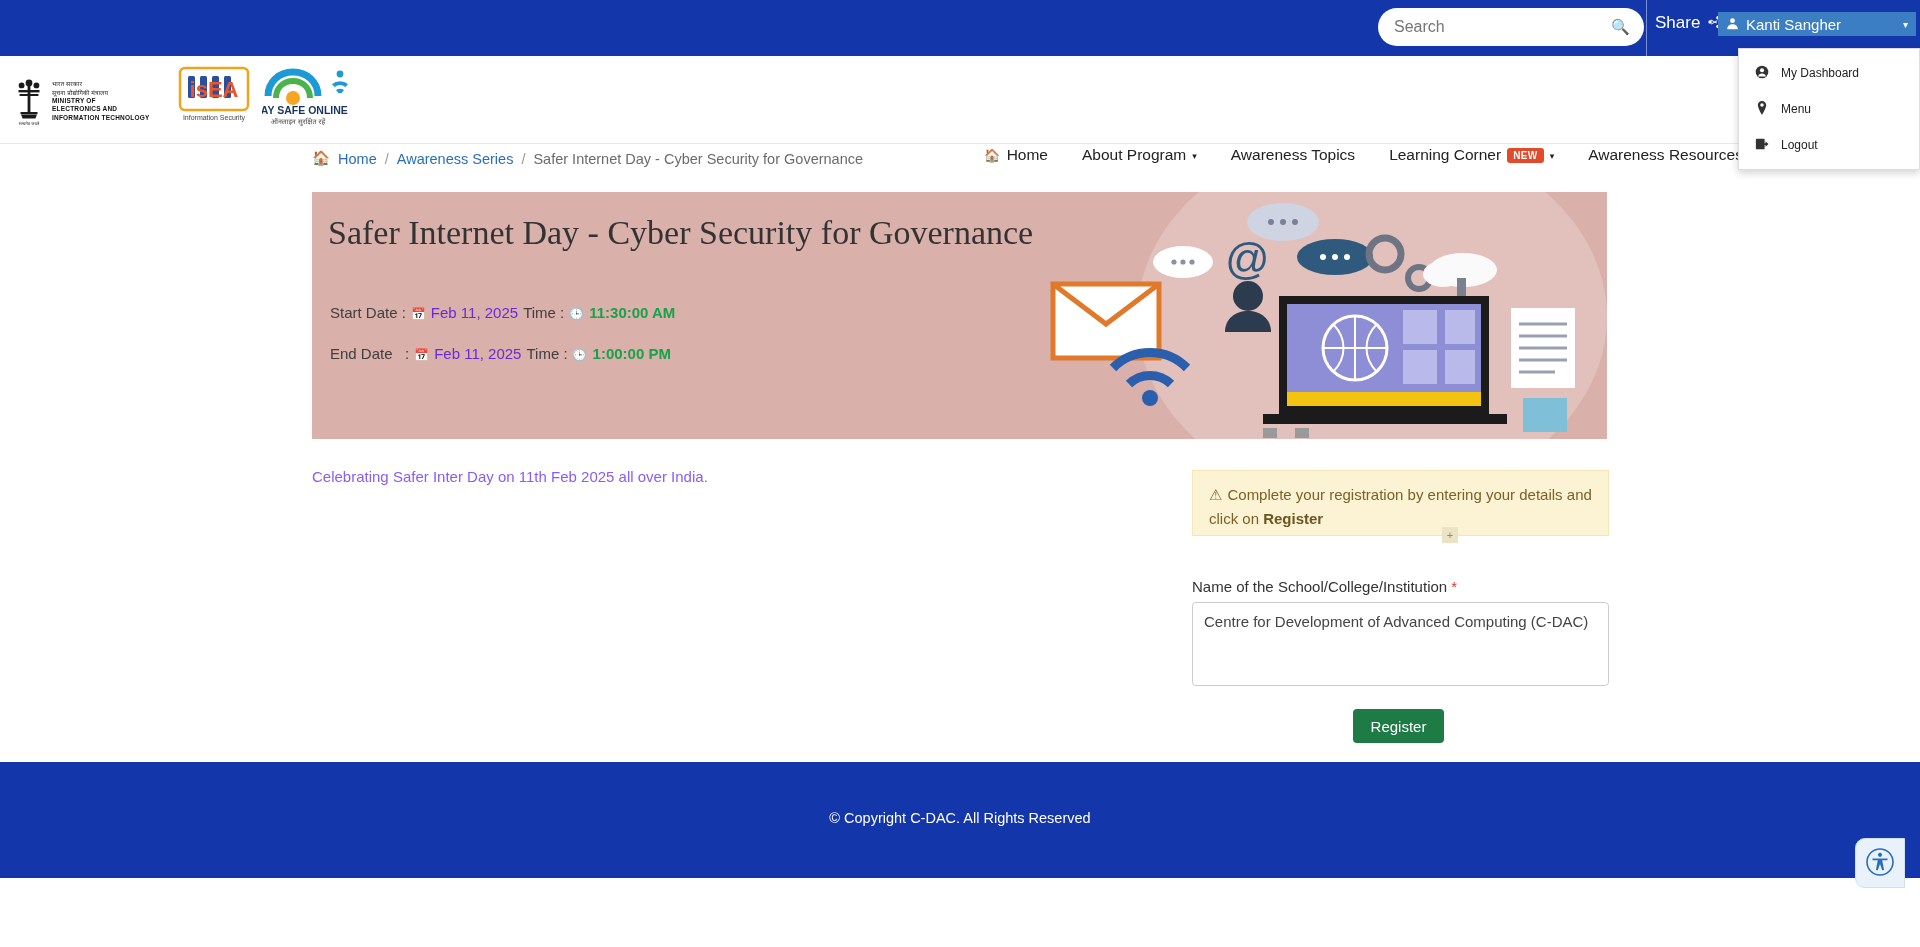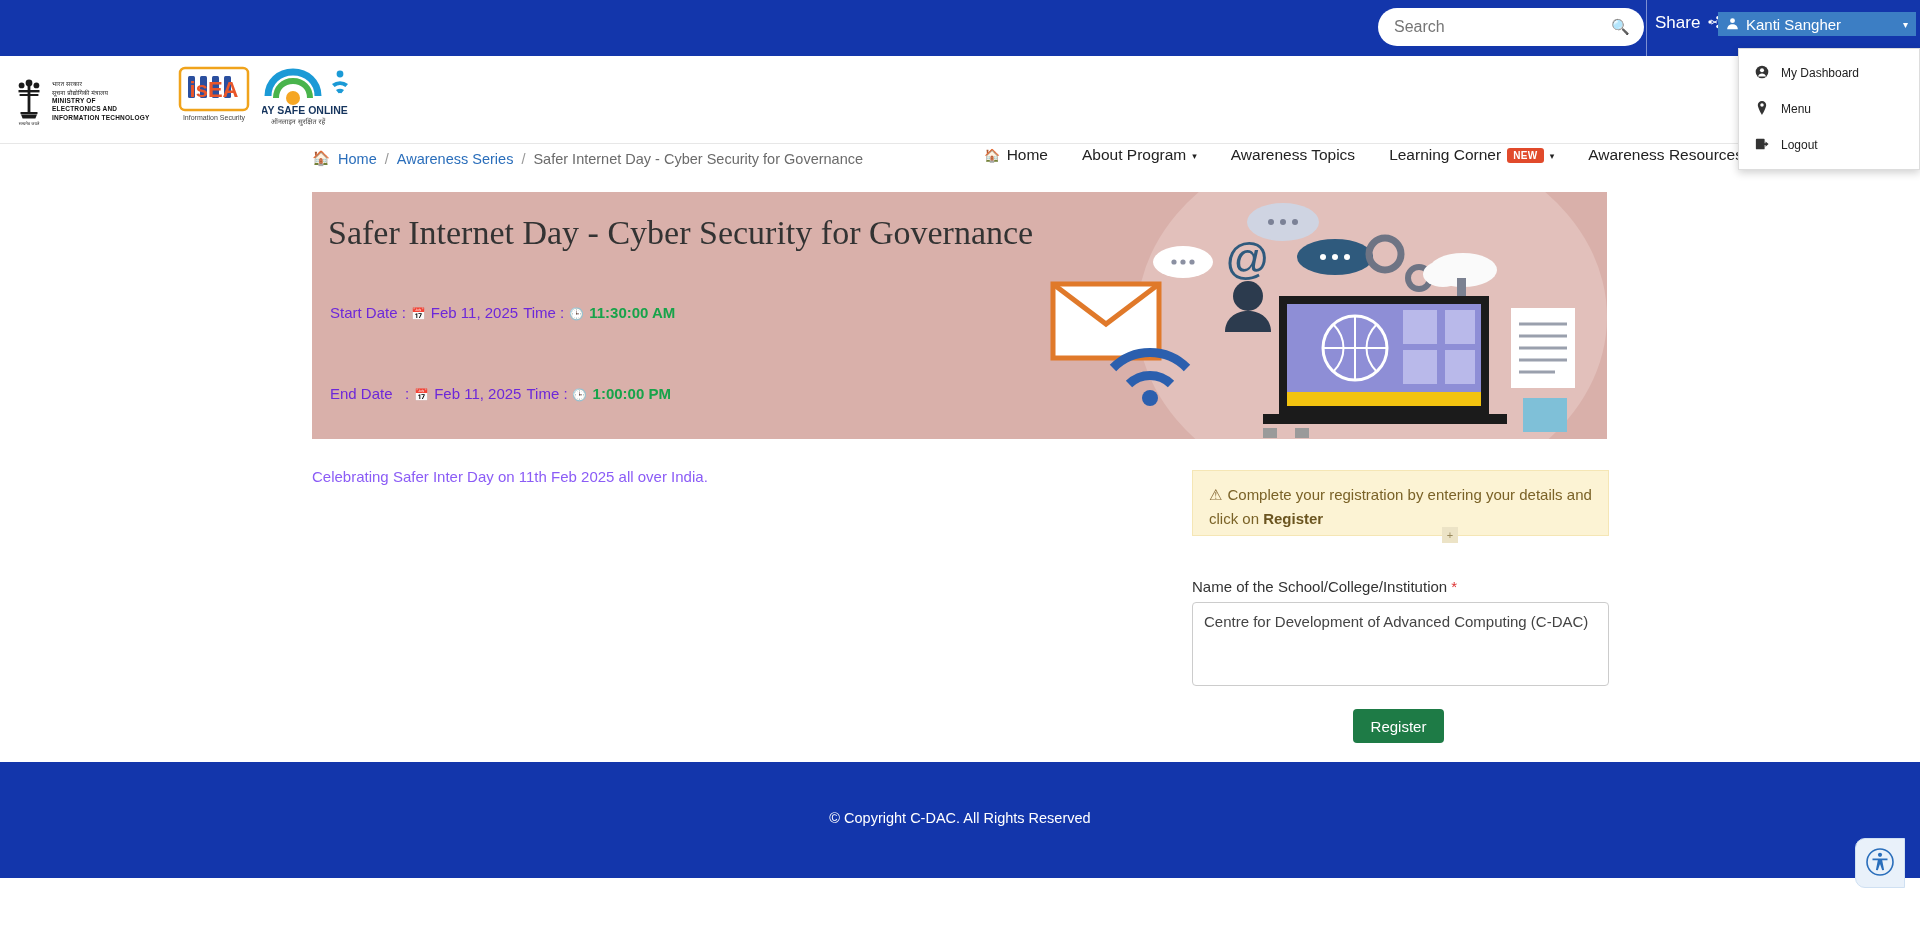--- a/index.html
+++ b/index.html
@@ -126,21 +126,21 @@
   .banner h1 {
     position:absolute; left:16px; top:22px; margin:0;
     font-size:34px; font-weight:normal; color:#333;
     font-family:"Liberation Serif", serif;
   }
   .banner .dates { position:absolute; left:18px; top:112px; }
   .date-row {
     font-size:15px; color:#333; margin-bottom:24px;
     display:flex; align-items:baseline; gap:5px;
   }
-  .date-row .lbl { color:#6d28d9; font-weight:normal; }
+  .date-row .lbl { color:#404040; font-weight:normal; }
   .date-row .dval { color:#6d28d9; font-weight:normal; }
   .date-row .tval { color:#17a34a; font-weight:bold; }
   .ic-cal, .ic-clock { font-size:12px; }
   .ic-cal { color:#1667c1; }
   .ic-clock { color:#17a34a; }
 
   
   .banner-art { position:absolute; right:4px; top:0; width:640px; height:247px; }
 
   
@@ -441,21 +441,21 @@
   <div class="dates">
     <div class="date-row">
       <span class="lbl">Start Date :</span>
       <span class="ic-cal">📅</span>
       <span class="dval">Feb 11, 2025</span>
       <span class="lbl">Time :</span>
       <span class="ic-clock">🕒</span>
       <span class="tval">11:30:00 AM</span>
     </div>
     <div class="date-row">
-      <span class="lbl" style="white-space:pre;margin-top:40px;">End Date   :</span>
+      <span class="lbl" style="white-space:pre;">End Date   :</span>
       <span class="ic-cal">📅</span>
       <span class="dval">Feb 11, 2025</span>
       <span class="lbl">Time :</span>
       <span class="ic-clock">🕒</span>
       <span class="tval">1:00:00 PM</span>
     </div>
   </div>
 </div>
 
 <div class="desc">Celebrating Safer Inter Day on 11th Feb 2025 all over India.</div>

